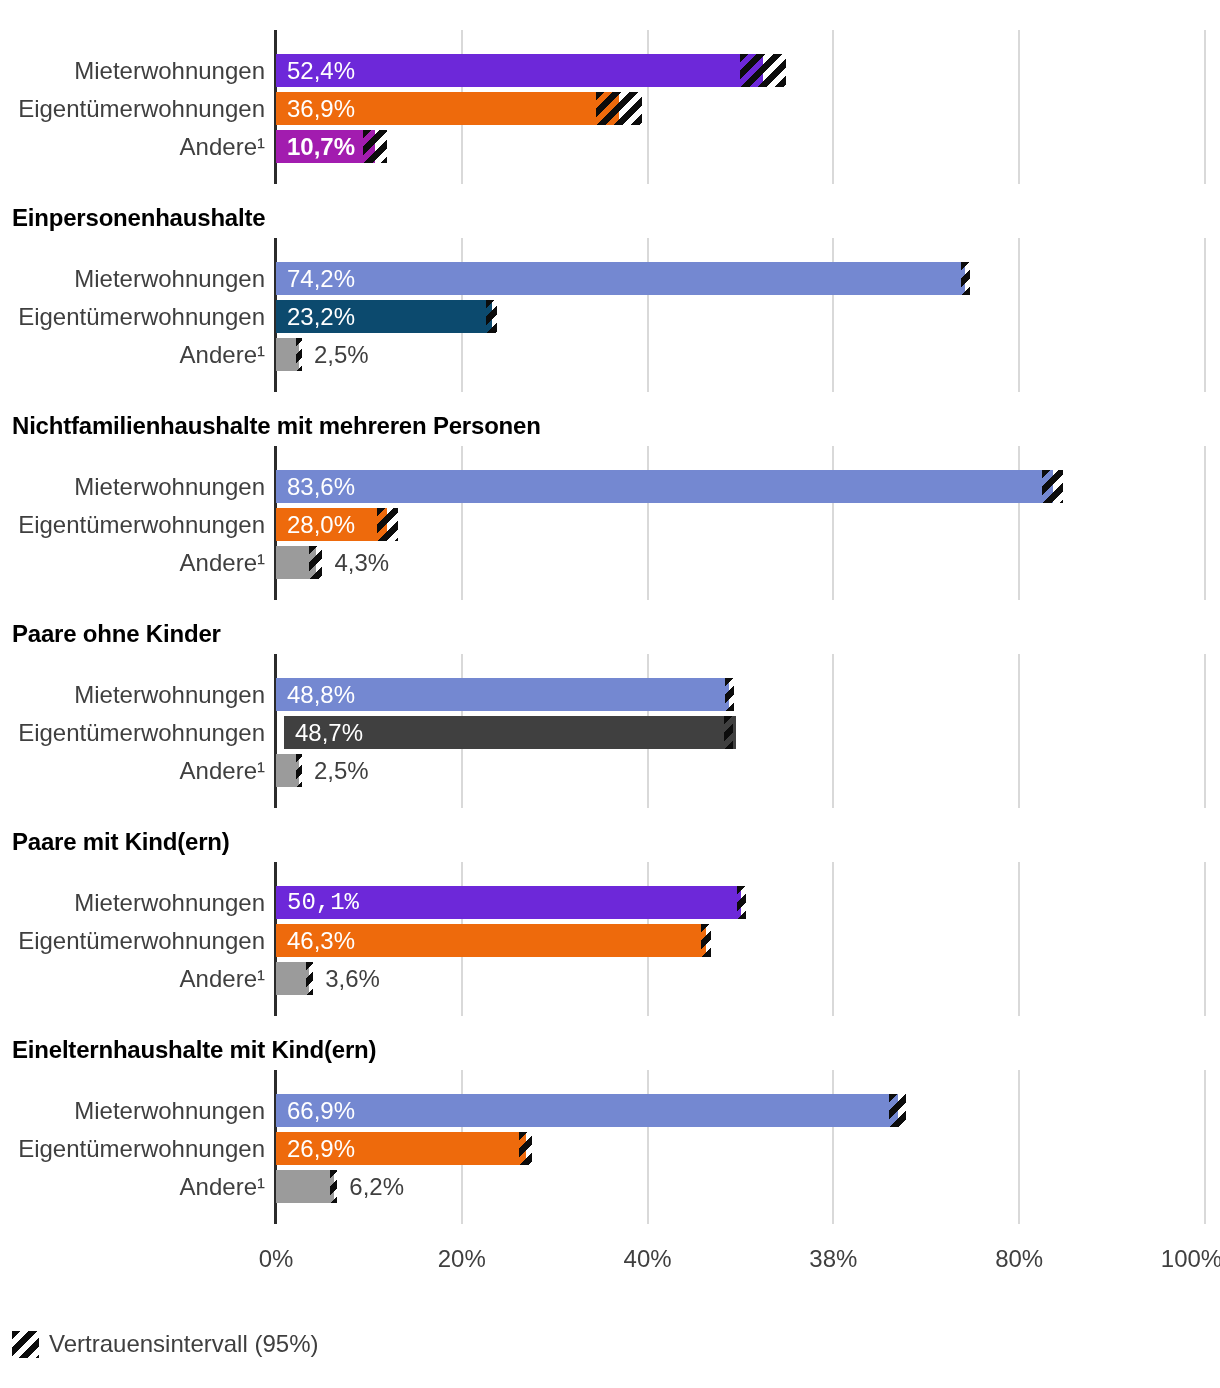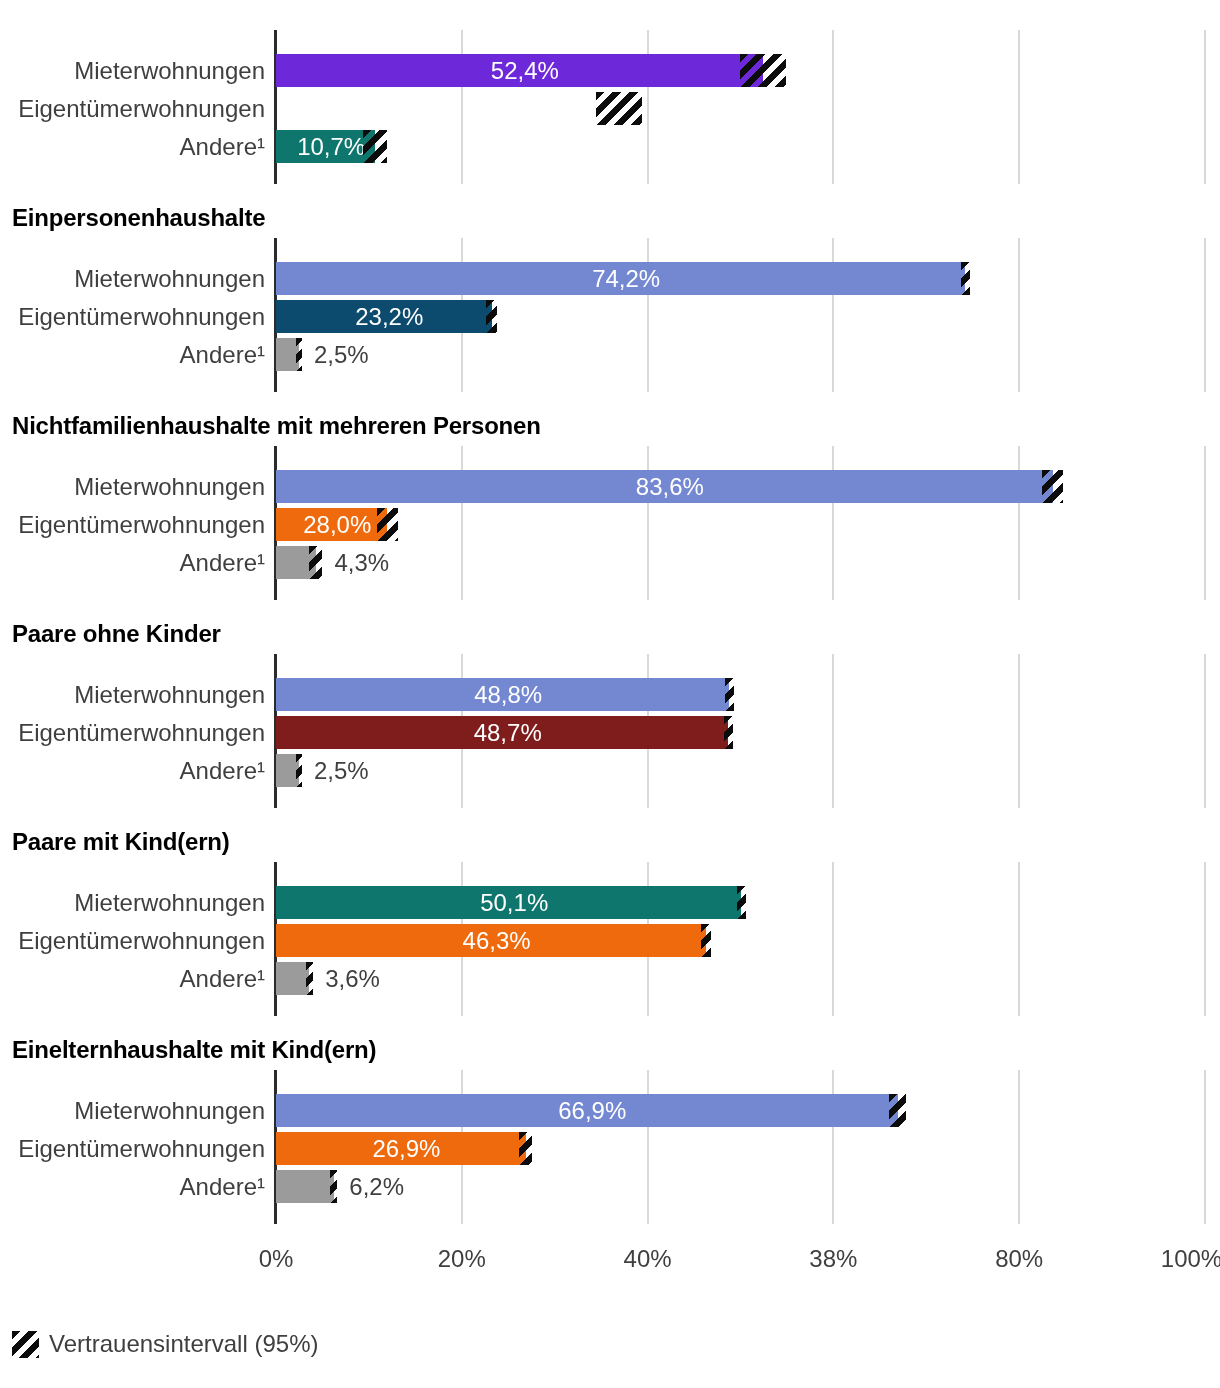--- a/index.html
+++ b/index.html
@@ -22,21 +22,21 @@
     height: 154px;
   }
   .gridline {
     position: absolute; top: 0; bottom: 0; width: 2px;
     background: #d9d9d9;
   }
   .axisline {
     position: absolute; top: 0; bottom: 0; width: 3px;
     background: #2b2b2b; z-index: 2;
   }
-  .rows { position: relative; padding-top: 24px; z-index: 3; text-align: center; }
+  .rows { position: relative; padding-top: 24px; z-index: 3; }
   .row { position: relative; height: 33px; margin-bottom: 5px; }
   .rowlabel {
     position: absolute; right: calc(100% + 11px); top: 0;
     white-space: nowrap; font-size: 24px; line-height: 33px; color: #3f3f3f;
   }
   .bar {
     position: absolute; left: 0; top: 0; height: 100%;
   }
   .vallabel-in {
     display: inline-block; padding-left: 11px;
@@ -83,25 +83,26 @@
           <div class="gridline" style="left: calc(80% - 1px);"></div>
           <div class="gridline" style="left: calc(100% - 1px);"></div>
           <div class="rows">
             <div class="row">
               <div class="rowlabel">Mieterwohnungen</div>
               <div class="bar" style="width: 52.4%; background: #6d28d9;"><span class="vallabel-in">52,4%</span></div>
               <div class="ci" style="left: 49.9%; width: 5%;"></div>
             </div>
             <div class="row">
               <div class="rowlabel">Eigentümerwohnungen</div>
+              <div class="bar" style="width: 36.9%; background: rgb(238, 106, 12);"><span class="vallabel-in">36,9%</span></div>
               <div class="ci" style="left: 34.4%; width: 5%;"></div>
             </div>
             <div class="row">
               <div class="rowlabel">Andere¹</div>
-              <div class="bar" style="width: 10.7%; background: #0f766e;"><span class="vallabel-in">10,7%</span></div>
+              <div class="bar" style="width: 10.7%; background: #a21caf; font-weight: bold;"><span class="vallabel-in">10,7%</span></div>
               <div class="ci" style="left: 9.4%; width: 2.6%;"></div>
             </div>
           </div>
         </div>
       </section>
       <section class="group">
         <h2 class="group-title">Einpersonenhaushalte</h2>
         <div class="plot">
           <div class="axisline" style="left: calc(0% - 2px);"></div>
           <div class="gridline" style="left: calc(20% - 1px);"></div>
@@ -168,21 +169,21 @@
           <div class="gridline" style="left: calc(80% - 1px);"></div>
           <div class="gridline" style="left: calc(100% - 1px);"></div>
           <div class="rows">
             <div class="row">
               <div class="rowlabel">Mieterwohnungen</div>
               <div class="bar" style="width: 48.8%; background: rgb(116, 136, 209);"><span class="vallabel-in">48,8%</span></div>
               <div class="ci" style="left: 48.3%; width: 1%;"></div>
             </div>
             <div class="row">
               <div class="rowlabel">Eigentümerwohnungen</div>
-              <div class="bar" style="width: 48.7%; background: #7f1d1d;"><span class="vallabel-in">48,7%</span></div>
+              <div class="bar" style="width: 48.7%; background: #404040; margin-left: 8px;"><span class="vallabel-in">48,7%</span></div>
               <div class="ci" style="left: 48.2%; width: 1%;"></div>
             </div>
             <div class="row">
               <div class="rowlabel">Andere¹</div>
               <div class="bar" style="width: 2.5%; background: rgb(155, 155, 155);"></div>
               <div class="ci" style="left: 2.2%; width: 0.6%;"></div>
               <span class="vallabel-out" style="left: calc(2.8% + 12px);">2,5%</span>
             </div>
           </div>
         </div>
@@ -192,21 +193,21 @@
         <div class="plot">
           <div class="axisline" style="left: calc(0% - 2px);"></div>
           <div class="gridline" style="left: calc(20% - 1px);"></div>
           <div class="gridline" style="left: calc(40% - 1px);"></div>
           <div class="gridline" style="left: calc(60% - 1px);"></div>
           <div class="gridline" style="left: calc(80% - 1px);"></div>
           <div class="gridline" style="left: calc(100% - 1px);"></div>
           <div class="rows">
             <div class="row">
               <div class="rowlabel">Mieterwohnungen</div>
-              <div class="bar" style="width: 50.1%; background: #0f766e;"><span class="vallabel-in">50,1%</span></div>
+              <div class="bar" style="width: 50.1%; background: #6d28d9; font-family: Liberation Mono, monospace;"><span class="vallabel-in">50,1%</span></div>
               <div class="ci" style="left: 49.6%; width: 1%;"></div>
             </div>
             <div class="row">
               <div class="rowlabel">Eigentümerwohnungen</div>
               <div class="bar" style="width: 46.3%; background: rgb(238, 106, 12);"><span class="vallabel-in">46,3%</span></div>
               <div class="ci" style="left: 45.8%; width: 1%;"></div>
             </div>
             <div class="row">
               <div class="rowlabel">Andere¹</div>
               <div class="bar" style="width: 3.6%; background: rgb(155, 155, 155);"></div>

